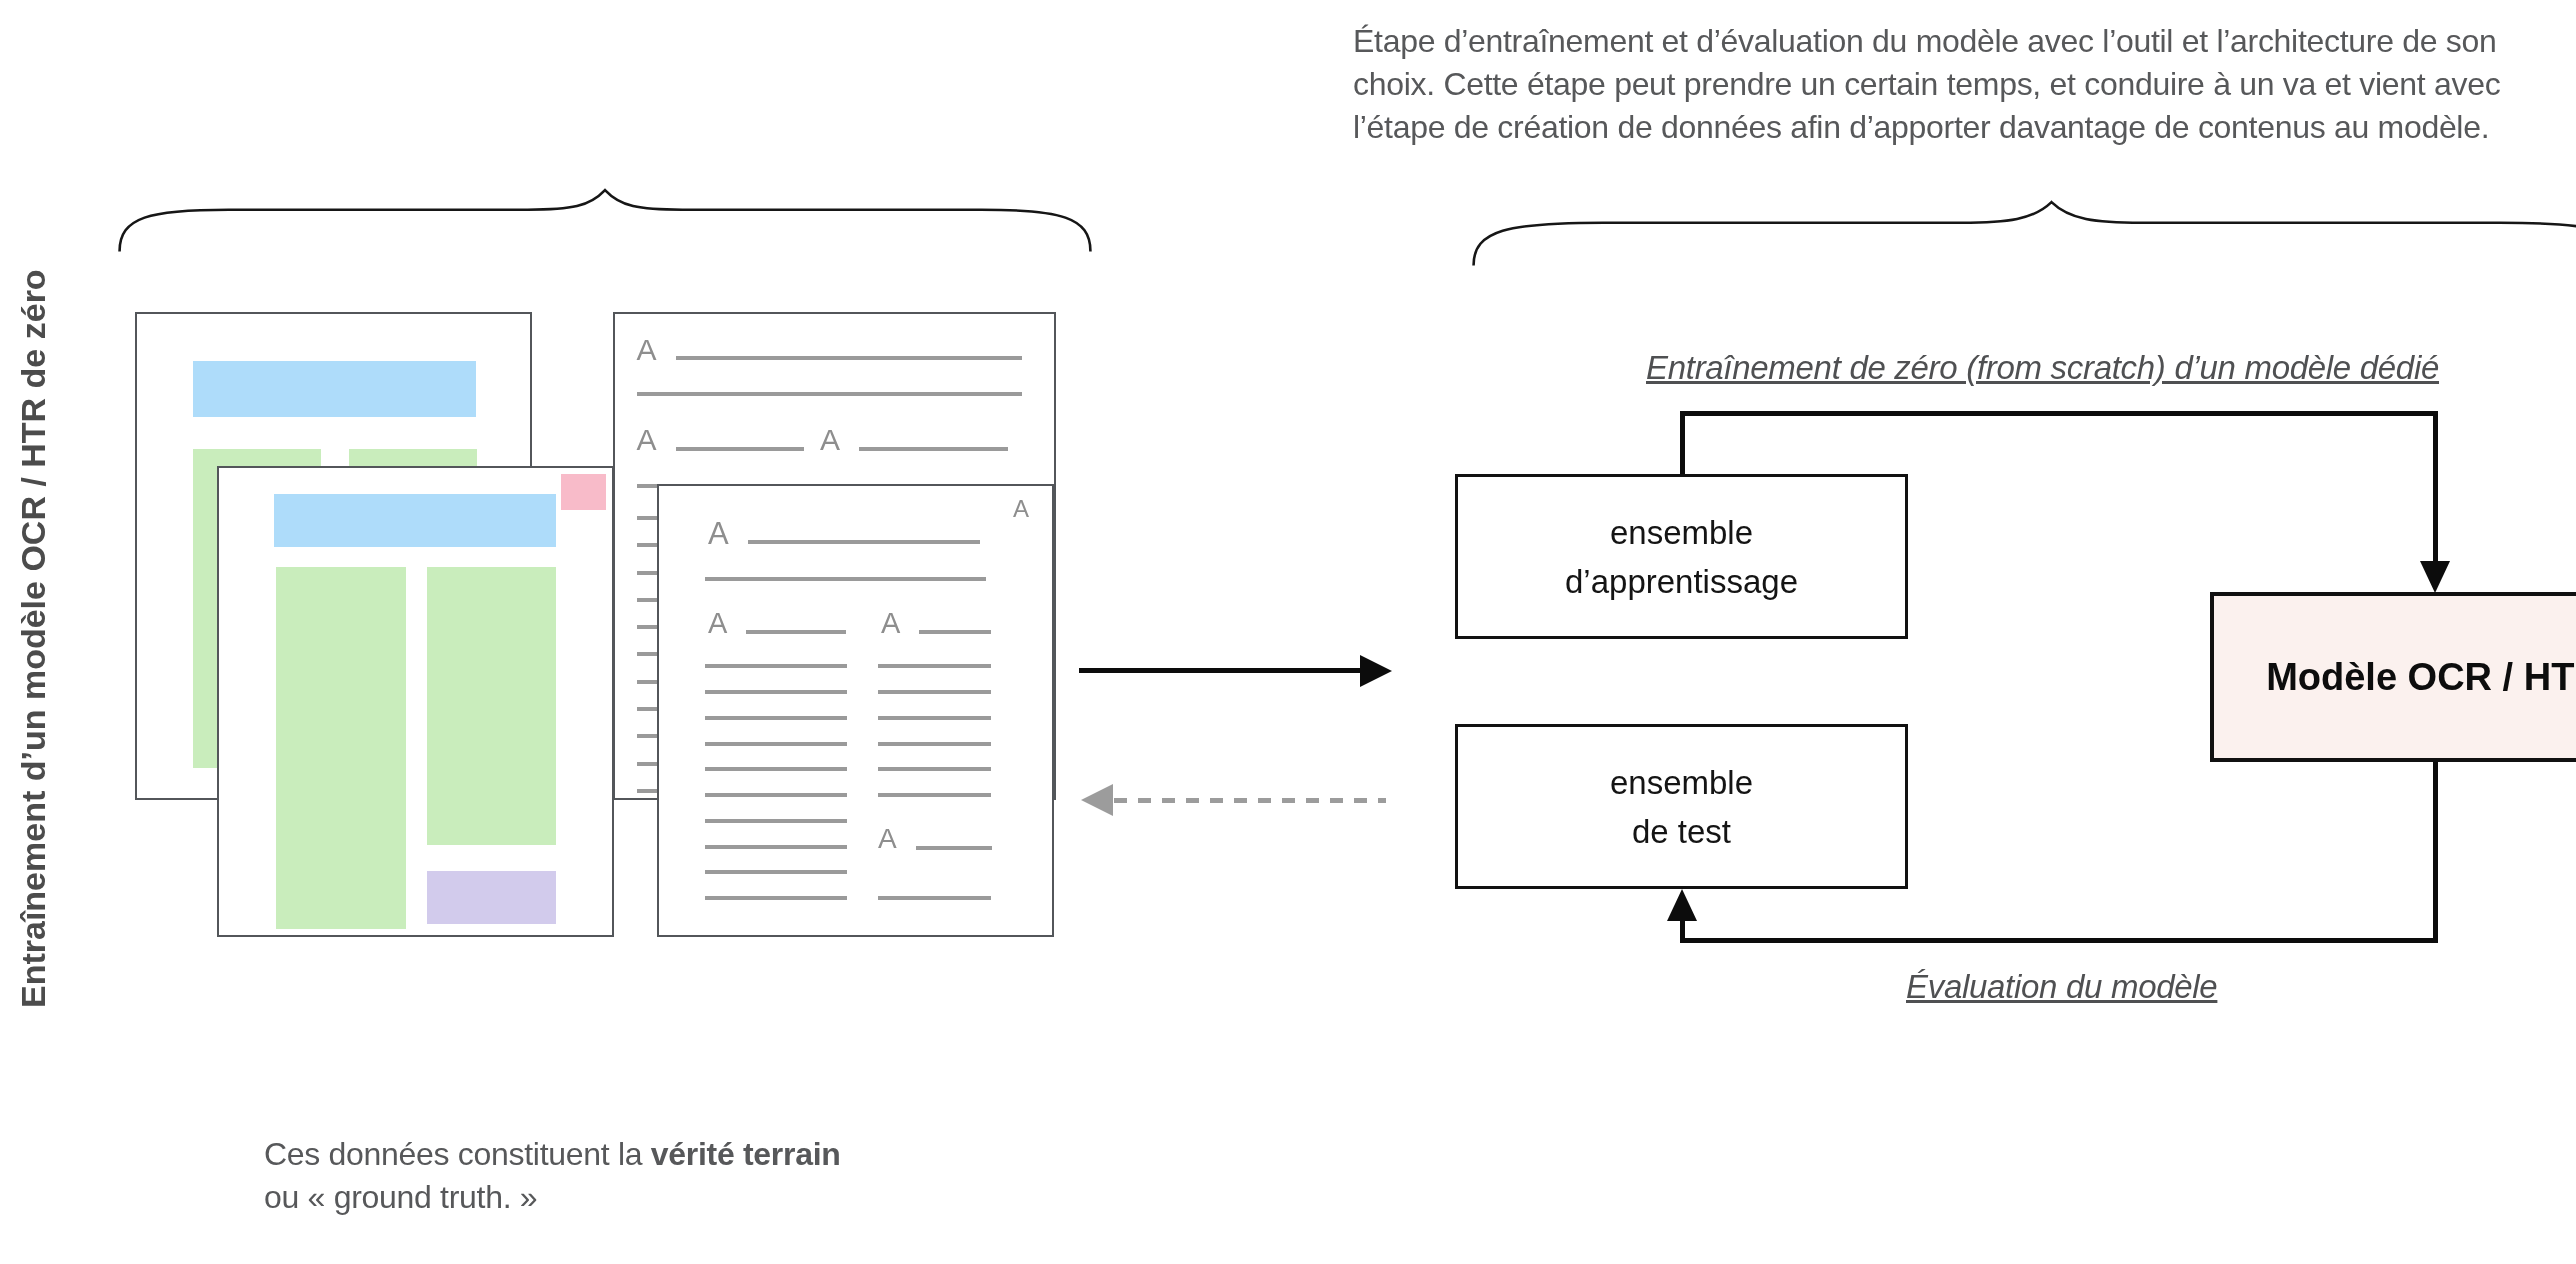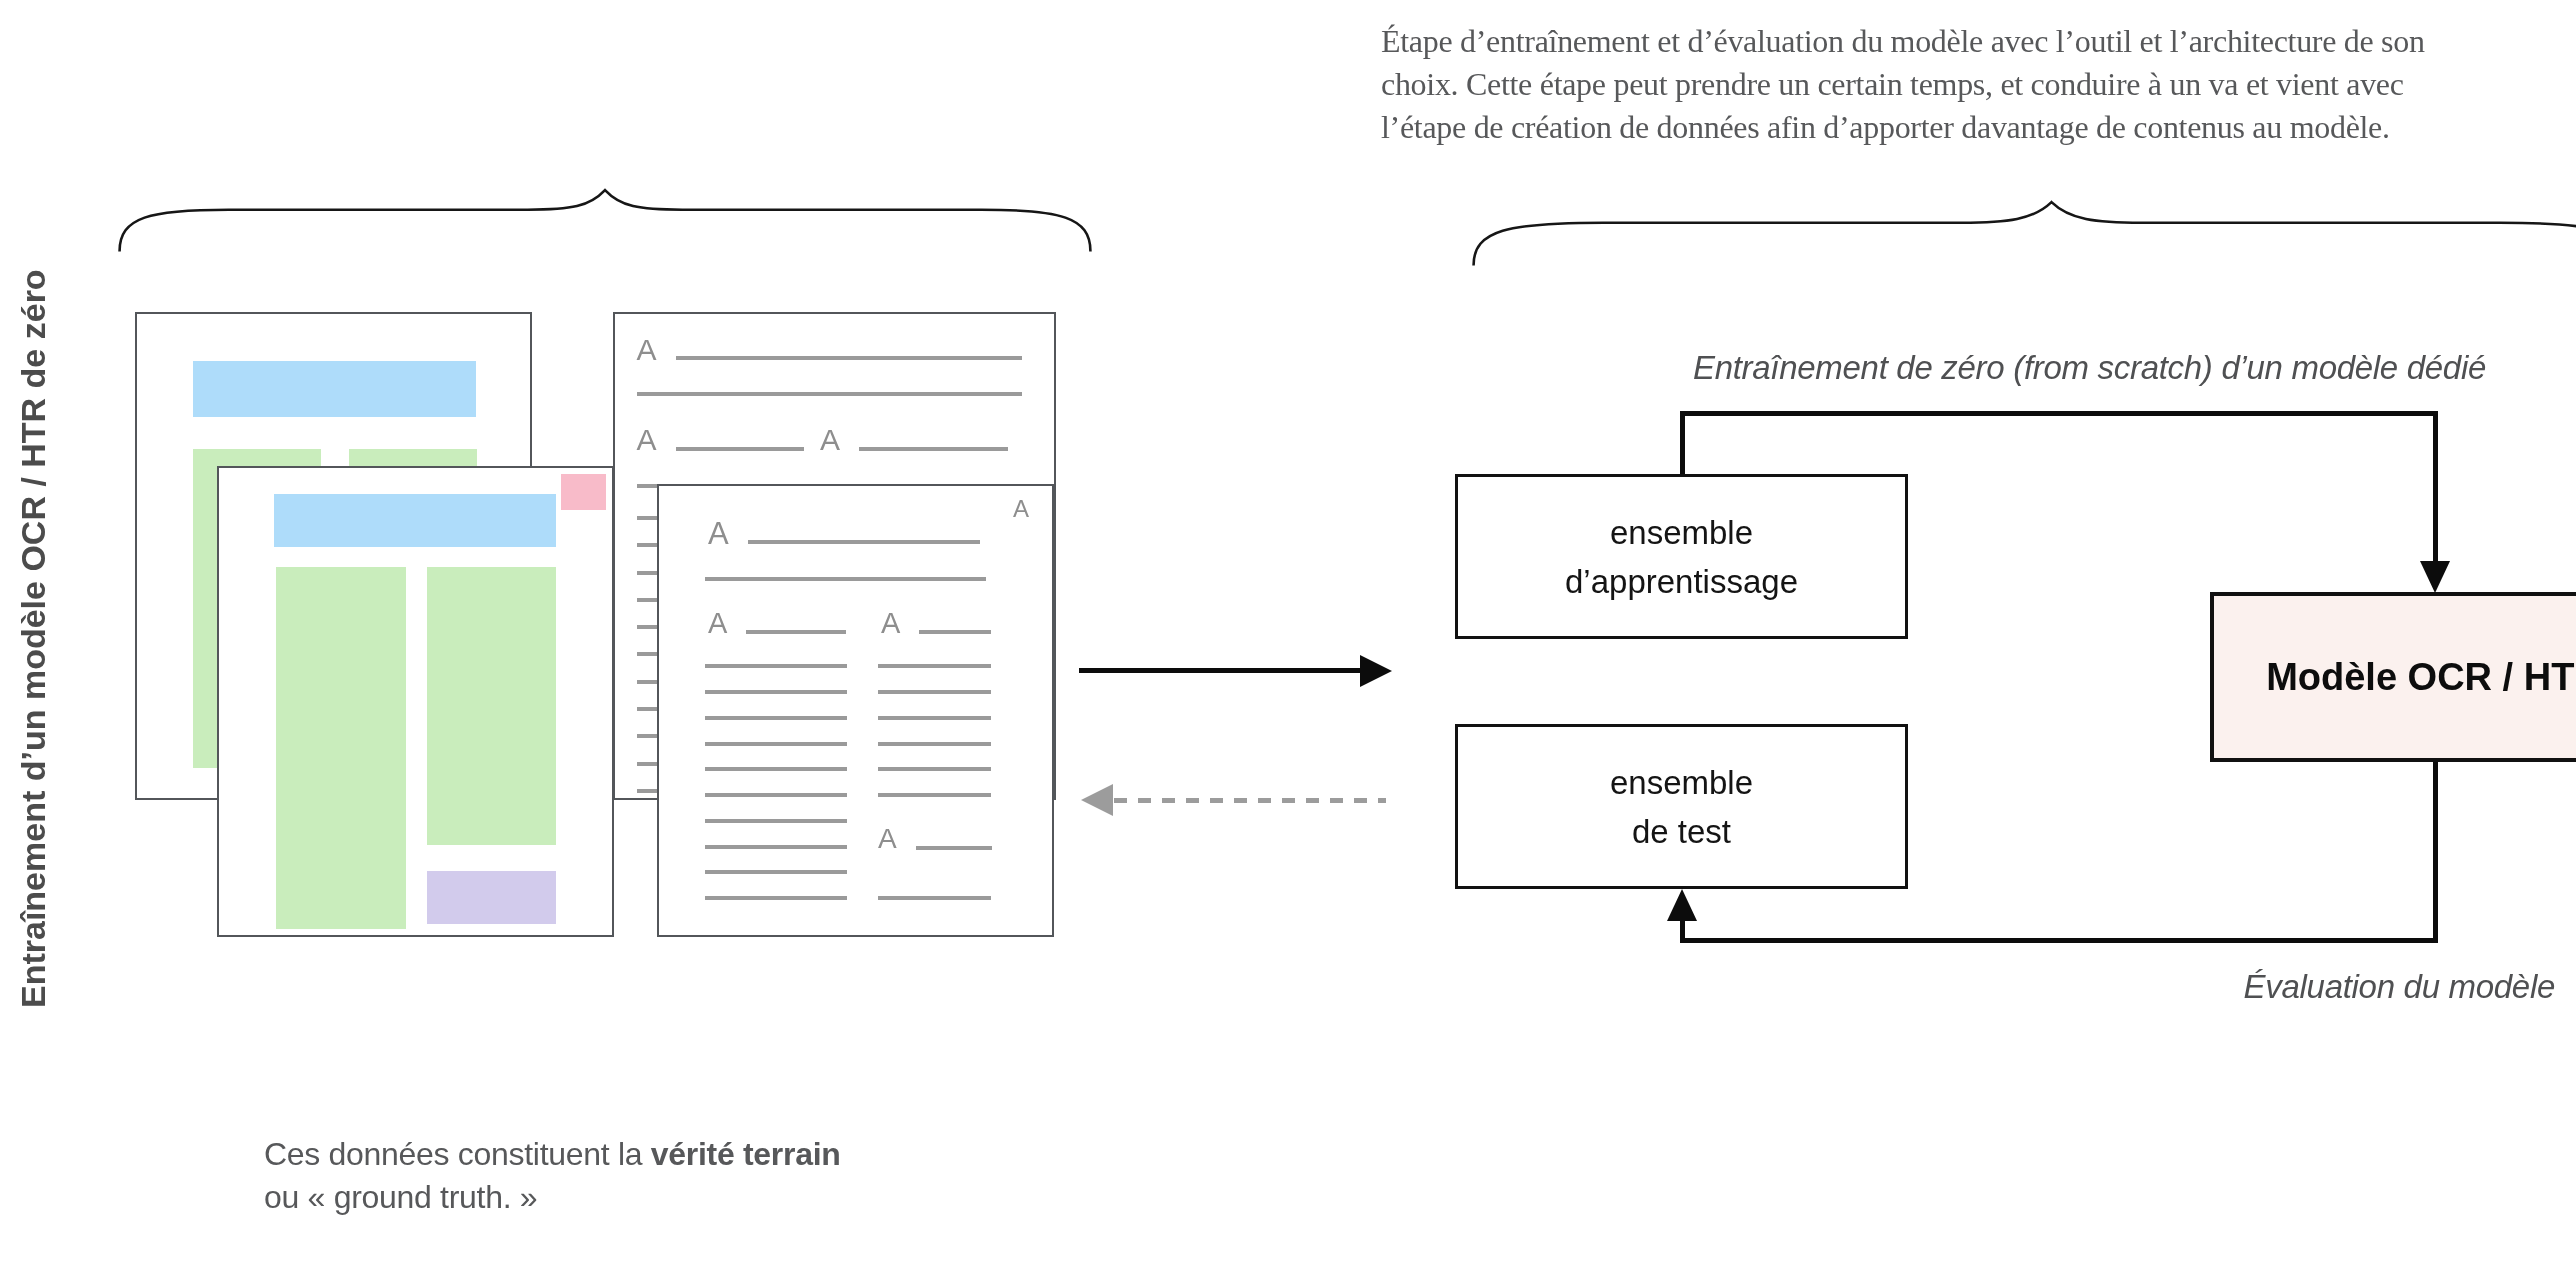--- a/index.html
+++ b/index.html
@@ -29,30 +29,30 @@
   .modelbox{border-width:4.1px;background:var(--modelfill);}
   .modelbox .lbl{font-weight:700;font-size:38px;color:#0d0d0d;}
   .seg{position:absolute;background:#0c0c0c;}
   .head{position:absolute;width:0;height:0;}
   .head-down{border-left:15px solid transparent;border-right:15px solid transparent;border-top:32px solid #0c0c0c;}
   .head-up{border-left:15px solid transparent;border-right:15px solid transparent;border-bottom:32px solid #0c0c0c;}
   .head-right{border-top:16px solid transparent;border-bottom:16px solid transparent;border-left:32px solid #0c0c0c;}
   .head-left{border-top:16px solid transparent;border-bottom:16px solid transparent;border-right:32px solid #9c9c9c;}
   .dashline{position:absolute;height:5.2px;
     background:repeating-linear-gradient(90deg,#9c9c9c 0 13.4px,transparent 13.4px 24px);}
-  .ital{font-style:italic;font-size:33px;color:#4f5052;text-align:right;letter-spacing:-0.3px;}
+  .ital{font-style:italic;font-size:33px;color:#4f5052;text-align:left;letter-spacing:-0.3px;text-decoration:underline;}
 </style>
 </head>
 <body>
 
 <div id="canvas">
 
   <div class="abs vlabel" style="left:14.4px;top:240px;height:768px;width:57px;">Entraînement d’un modèle OCR / HTR de zéro</div>
 
-  <div class="abs para ml" style="left:1381px;top:19.6px;font-family:Liberation Serif, serif;">Étape d’entraînement et d’évaluation du modèle avec l’outil et l’architecture de son
+  <div class="abs para ml" style="left:1353px;top:19.6px;">Étape d’entraînement et d’évaluation du modèle avec l’outil et l’architecture de son
 choix. Cette étape peut prendre un certain temps, et conduire à un va et vient avec
 l’étape de création de données afin d’apporter davantage de contenus au modèle.</div>
 
   <svg class="abs" style="left:118px;top:187px;" width="974" height="66" viewBox="0 0 1890 128">
     <path class="brace" d="M3,125 C3,58 62,44 215,44 L795,44 C880,44 915,38 945,6 C975,38 1010,44 1095,44 L1675,44 C1828,44 1887,58 1887,125"></path>
   </svg>
   <svg class="abs" style="left:1472px;top:199px;" width="1159" height="68" viewBox="0 0 2250 132">
     <path class="brace" d="M3,129 C3,60 70,46 255,46 L950,46 C1040,46 1090,40 1125,6 C1160,40 1210,46 1300,46 L1995,46 C2180,46 2247,60 2247,129"></path>
   </svg>
 

